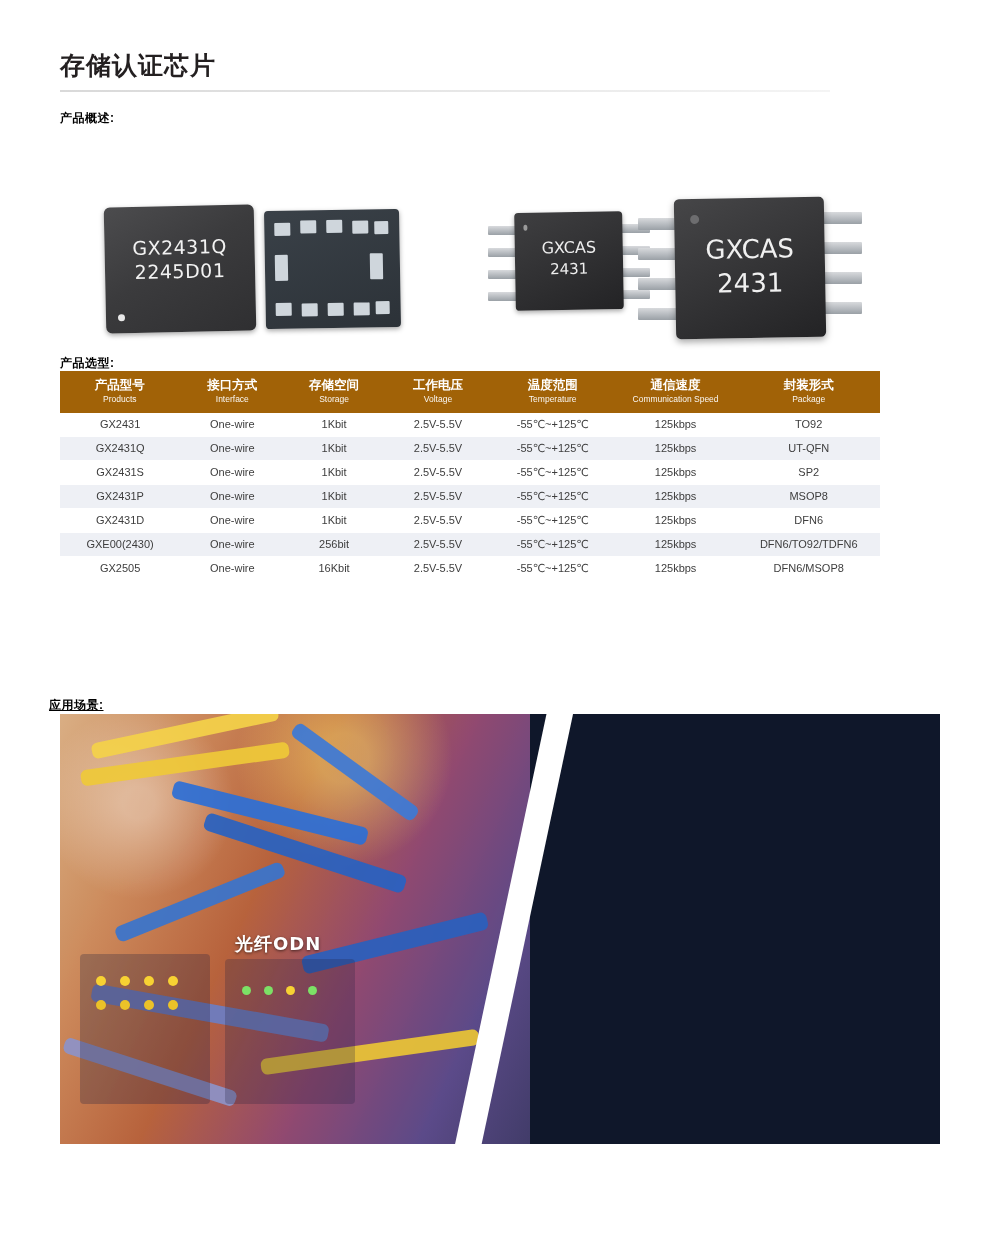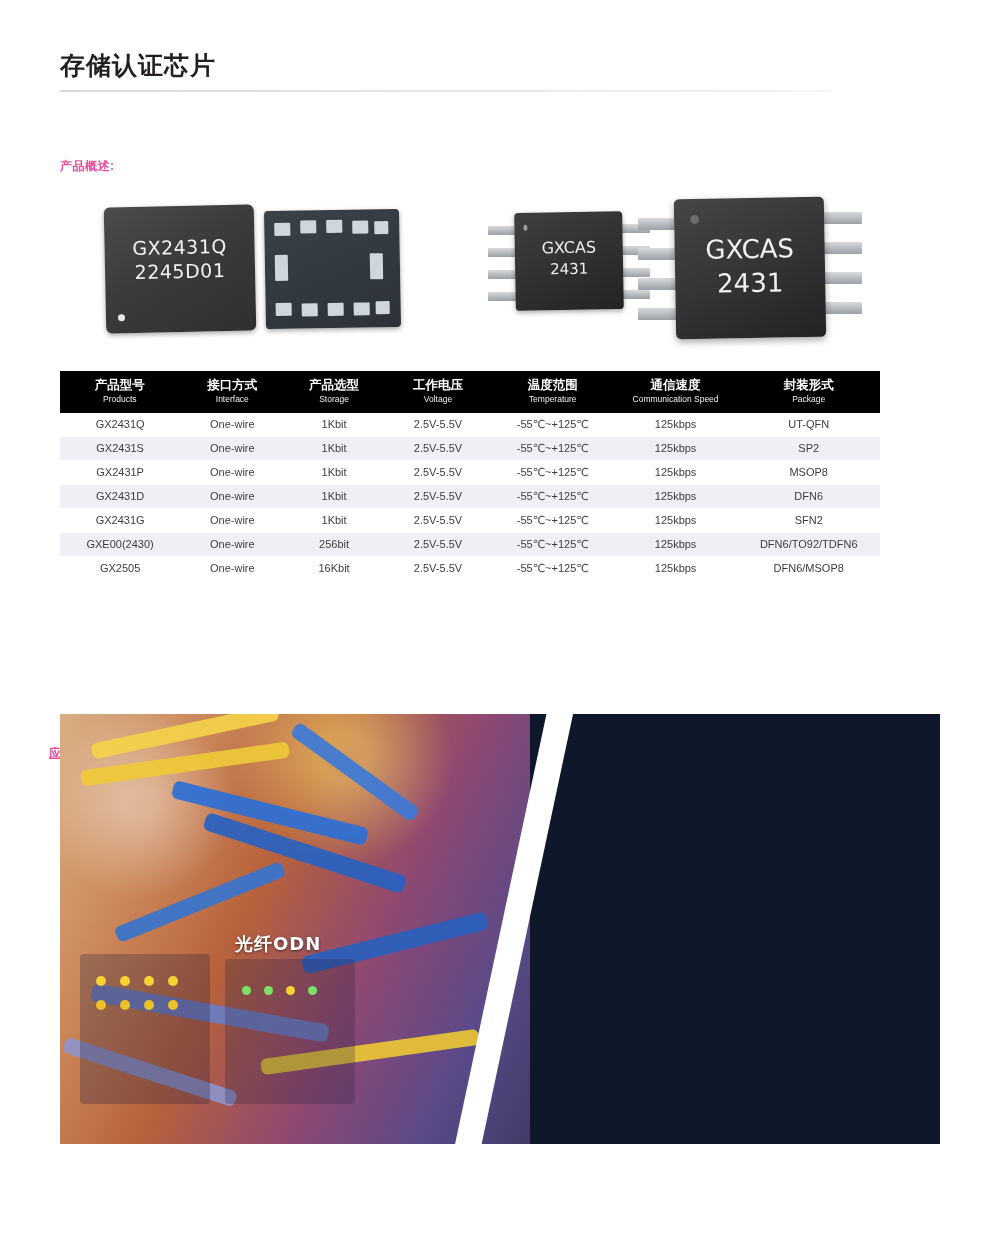--- a/index.html
+++ b/index.html
@@ -26,23 +26,22 @@
     font-family:"DejaVu Sans","Liberation Sans",sans-serif;
   }
   .title-rule{
     position:absolute;left:0;top:38px;width:770px;height:2px;
     background:linear-gradient(to right,#d9d9d9,#f4f4f4);
   }
 
   
   .sec-label{
     position:absolute;
-    font-size:12px;font-weight:bold;color:#ec4899;
+    font-size:12px;font-weight:bold;color:#000000;
     letter-spacing:.5px;
-    margin-top:48px;
   }
 
   .intro{
     position:absolute;left:60px;top:130px;width:880px;
     font-size:12.5px;line-height:2.0;color:#3a3a3a;
   }
 
   
   .chips{
     position:absolute;left:60px;top:190px;width:880px;height:150px;
@@ -106,21 +105,21 @@
     font-family:"DejaVu Sans","Liberation Sans",sans-serif;
   }
   .chip-tssop .t1{top:36px;font-size:26px;}
   .chip-tssop .t2{top:70px;font-size:26px;}
   .chip-tssop .pin{position:absolute;width:9px;height:9px;border-radius:50%;background:#6d6d6f;left:16px;top:16px;}
 
   
   .tbl-wrap{position:absolute;left:60px;top:371px;width:820px;}
   table{border-collapse:collapse;width:820px;font-size:11px;}
   thead th{
-    background:#000000;color:#fff;text-align:center;padding:6px 2px 7px;
+    background:#a16207;color:#fff;text-align:center;padding:6px 2px 7px;
     border-right:1px solid #f0accd00;
     font-weight:normal;
   }
   thead th .cn{display:block;font-size:12.5px;font-weight:bold;line-height:1.35;}
   thead th .en{display:block;font-size:8.5px;font-weight:normal;opacity:.95;line-height:1.4;}
   tbody td{
     text-align:center;padding:5px 2px;color:#3d3d3d;font-size:11px;
     border-bottom:1px solid #ffffff;
   }
   tbody tr:nth-child(odd) td{background:#ffffff;}
@@ -243,21 +242,21 @@
         <tr>
           <th style="width:120px">
             <span class="cn">产品型号</span>
             <span class="en">Products</span>
           </th>
           <th style="width:105px">
             <span class="cn">接口方式</span>
             <span class="en">Interface</span>
           </th>
           <th style="width:100px">
-            <span class="cn">产品选型</span>
+            <span class="cn">存储空间</span>
             <span class="en">Storage</span>
           </th>
           <th style="width:110px">
             <span class="cn">工作电压</span>
             <span class="en">Voltage</span>
           </th>
           <th style="width:120px">
             <span class="cn">温度范围</span>
             <span class="en">Temperature</span>
           </th>
@@ -266,20 +265,29 @@
             <span class="en">Communication Speed</span>
           </th>
           <th style="width:140px">
             <span class="cn">封装形式</span>
             <span class="en">Package</span>
           </th>
         </tr>
       </thead>
       <tbody id="tbl-body">
           <tr>
+            <td>GX2431</td>
+            <td>One-wire</td>
+            <td>1Kbit</td>
+            <td>2.5V-5.5V</td>
+            <td>-55℃~+125℃</td>
+            <td>125kbps</td>
+            <td>TO92</td>
+          </tr>
+          <tr>
             <td>GX2431Q</td>
             <td>One-wire</td>
             <td>1Kbit</td>
             <td>2.5V-5.5V</td>
             <td>-55℃~+125℃</td>
             <td>125kbps</td>
             <td>UT-QFN</td>
           </tr>
           <tr>
             <td>GX2431S</td>
@@ -300,29 +308,20 @@
             <td>MSOP8</td>
           </tr>
           <tr>
             <td>GX2431D</td>
             <td>One-wire</td>
             <td>1Kbit</td>
             <td>2.5V-5.5V</td>
             <td>-55℃~+125℃</td>
             <td>125kbps</td>
             <td>DFN6</td>
-          </tr>
-          <tr>
-            <td>GX2431G</td>
-            <td>One-wire</td>
-            <td>1Kbit</td>
-            <td>2.5V-5.5V</td>
-            <td>-55℃~+125℃</td>
-            <td>125kbps</td>
-            <td>SFN2</td>
           </tr>
           <tr>
             <td>GXE00(2430)</td>
             <td>One-wire</td>
             <td>256bit</td>
             <td>2.5V-5.5V</td>
             <td>-55℃~+125℃</td>
             <td>125kbps</td>
             <td>DFN6/TO92/TDFN6</td>
           </tr>

